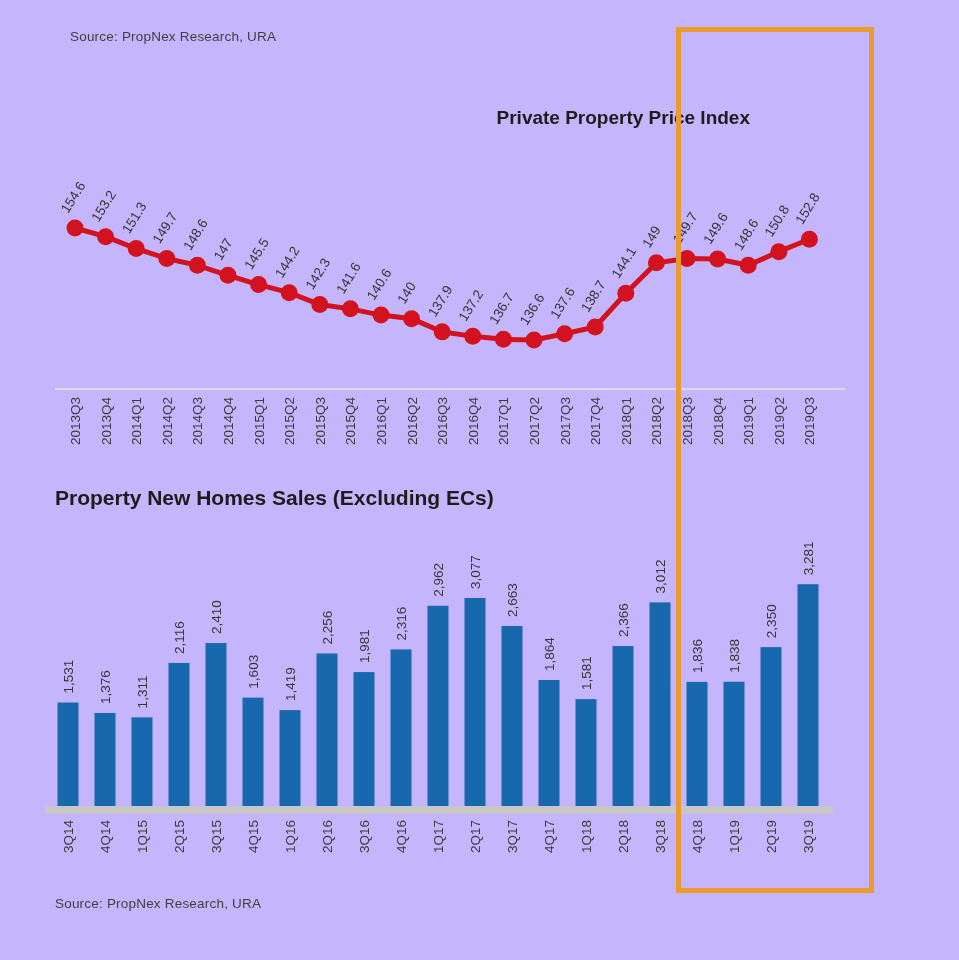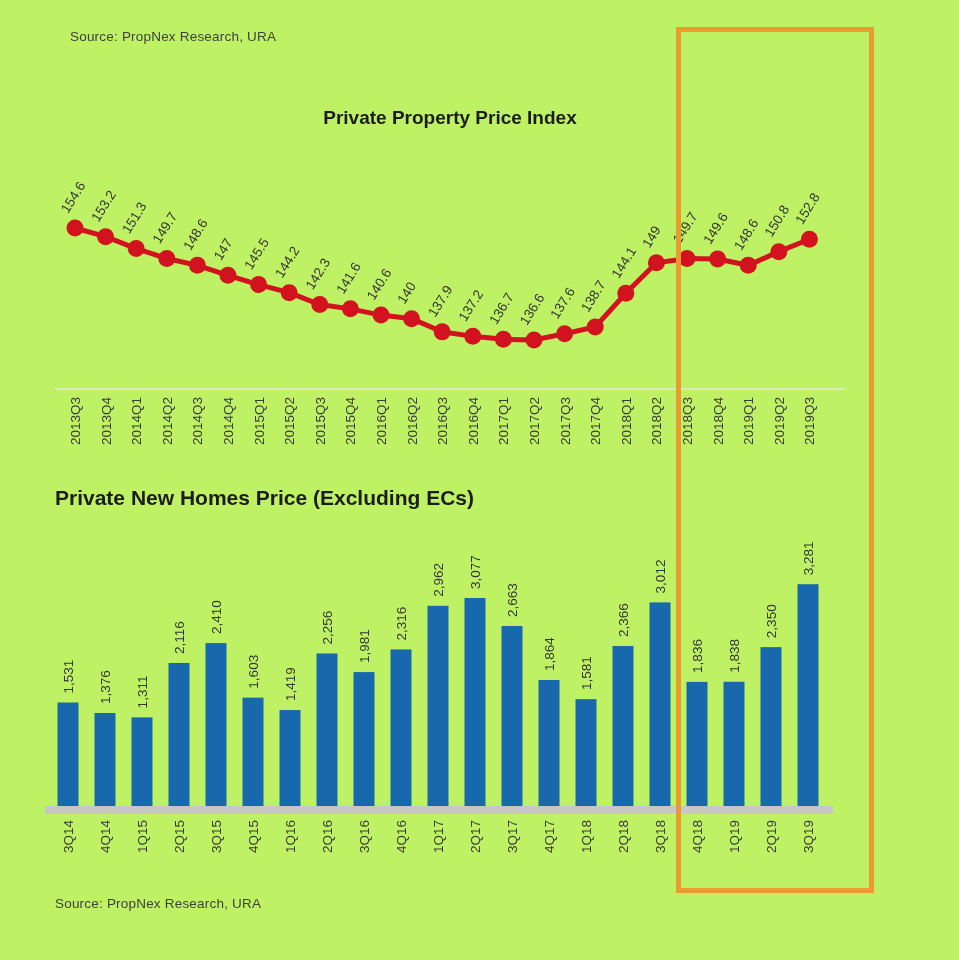--- a/index.html
+++ b/index.html
@@ -1,21 +1,21 @@
 <!DOCTYPE html>
 <html><head>
 <meta charset="utf-8">
 <style>
   html,body{margin:0;padding:0;background:#fff;}
-  .page{position:relative;width:959px;height:960px;background:#bef264;overflow:hidden;
+  .page{position:relative;width:959px;height:960px;background:#c4b5fd;overflow:hidden;
         font-family:"Liberation Sans", sans-serif;text-decoration:underline;}
   .source{position:absolute;font-size:13.5px;color:#3f3f3f;letter-spacing:.2px;}
   .source.top{left:70px;top:29px;}
   .source.bottom{left:55px;top:896px;}
-  .line-title{position:absolute;left:150px;top:105px;width:600px;text-align:center;
+  .line-title{position:absolute;left:150px;top:105px;width:600px;text-align:right;
               font-size:19px;font-weight:bold;color:#1c1c1c;line-height:25px;}
   .bar-title{position:absolute;left:55px;top:486px;font-size:21px;font-weight:bold;color:#1c1c1c;}
   svg.chart-layer{position:absolute;left:0;top:0;}
   .dlabel{font-family:"Liberation Sans", sans-serif;font-size:13.5px;fill:#353535;}
   .xlabel{font-family:"Liberation Sans", sans-serif;font-size:13.5px;fill:#3a3a3a;text-anchor:end;}
   .yr{font-size:13.5px;}
   .highlight-box{position:absolute;left:676px;top:27px;width:198px;height:866px;
                  border:5px solid #ea9a2f;box-sizing:border-box;background:transparent;}
 </style>
 </head>
@@ -170,18 +170,18 @@
         <rect x="760.5" y="647.14" width="21" height="158.85999999999999" fill="#1768ad"></rect>
         <text transform="translate(776 638.14) rotate(-90)" class="dlabel">2,350</text>
         <text transform="translate(776 820) rotate(-90)" class="xlabel">2Q19</text>
         <rect x="797.5" y="584.2044000000001" width="21" height="221.79559999999998" fill="#1768ad"></rect>
         <text transform="translate(813 575.2044000000001) rotate(-90)" class="dlabel">3,281</text>
         <text transform="translate(813 820) rotate(-90)" class="xlabel">3Q19</text>
         <rect x="45" y="806" width="788" height="8" fill="#c7c7c7"></rect>
       </g>
   </svg>
 
-  <div class="bar-title">Private New Homes Price (Excluding ECs)</div>
+  <div class="bar-title">Property New Homes Sales (Excluding ECs)</div>
 
   <div class="source bottom">Source: PropNex Research, URA</div>
 
   <div class="highlight-box"></div>
 </div>
 
 </body></html>

